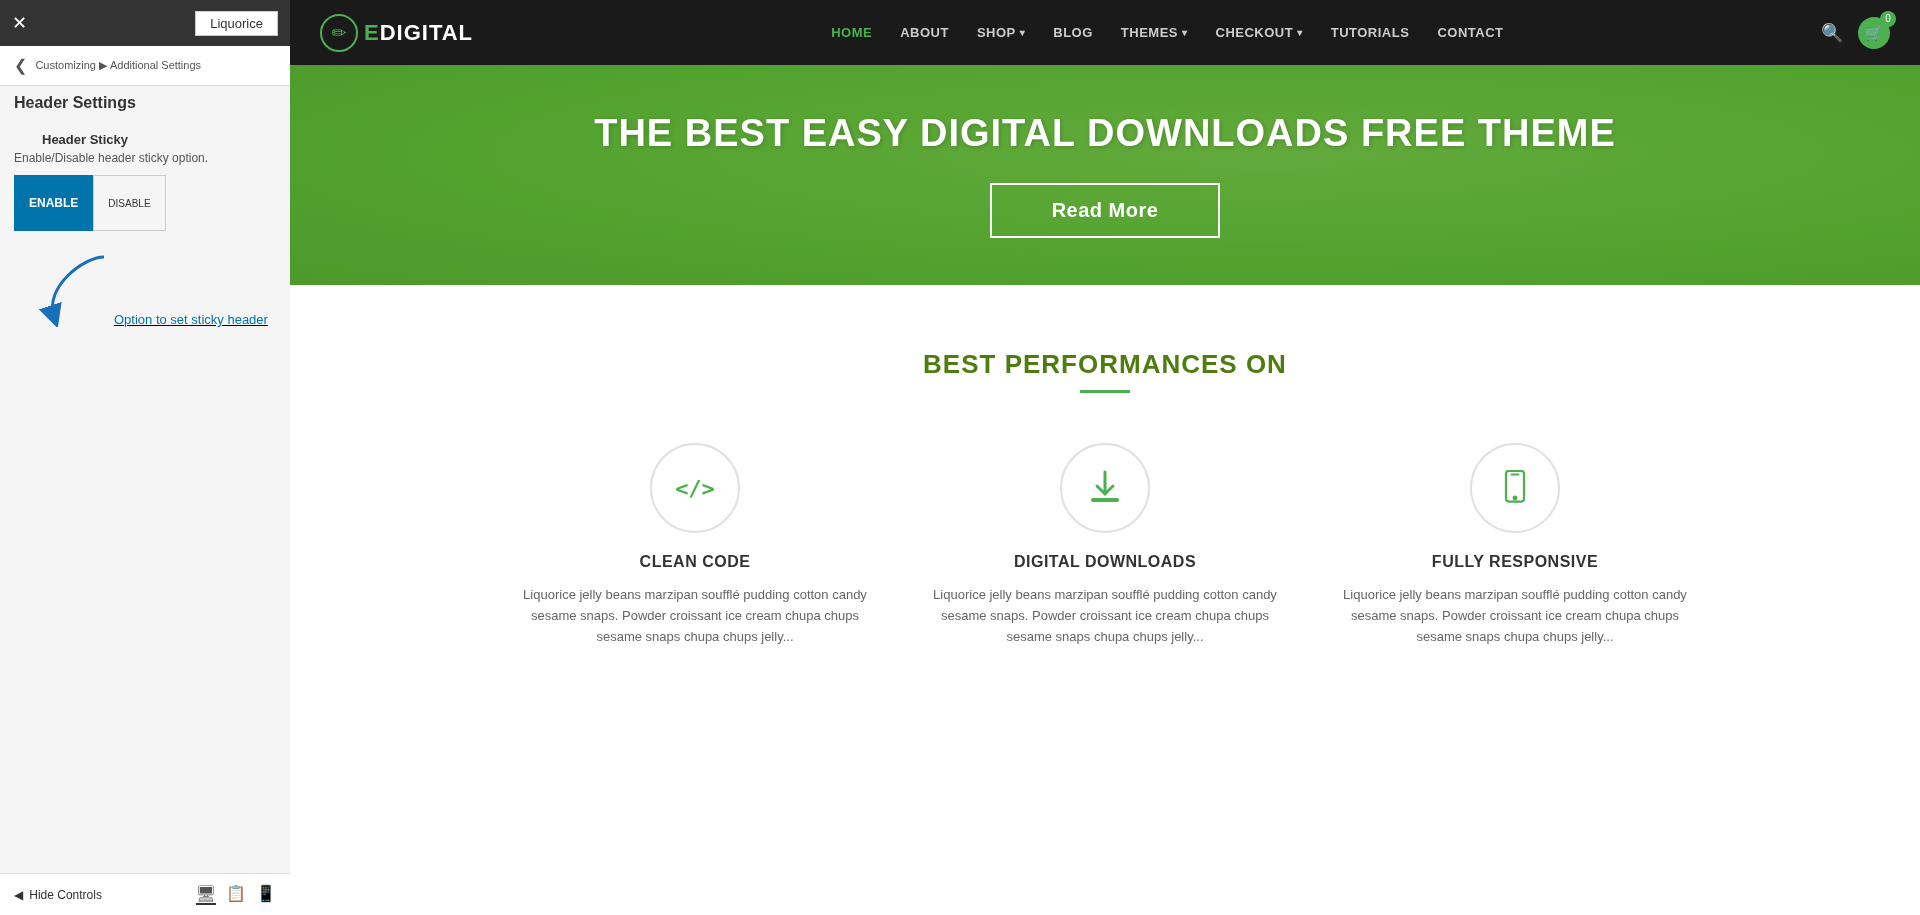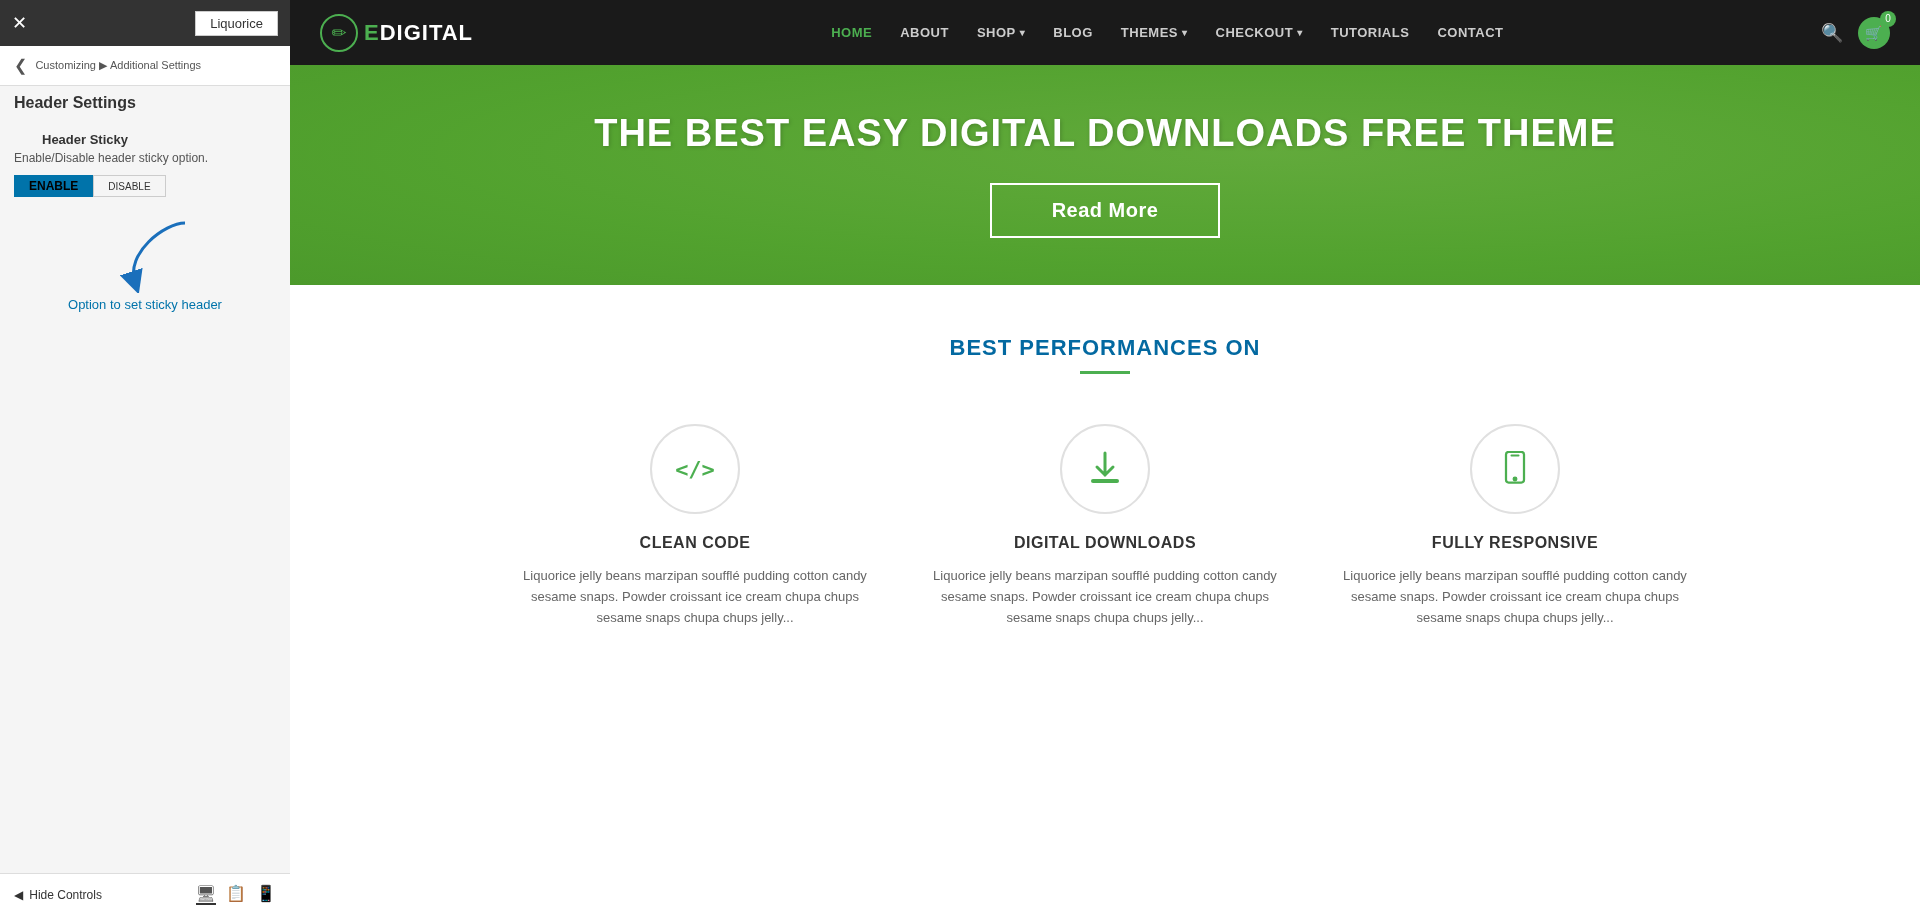--- a/index.html
+++ b/index.html
@@ -80,41 +80,42 @@
       color: #555;
       margin-bottom: 10px;
     }
     .toggle-group {
       display: flex;
       gap: 0;
       margin-bottom: 16px;
     }
     .btn-enable {
       background: #0073aa;
-      color: #000000;
+      color: #ffffff;
       border: 1px solid #0073aa;
-      padding: 3px 14px;
+      padding: 20px 14px;
       font-size: 12px;
       cursor: pointer;
       font-weight: bold;
     }
     .btn-disable {
       background: #f5f5f5;
       color: #333;
       border: 1px solid #ccc;
       padding: 2px 14px;
       font-size: 10px;
       cursor: pointer;
     }
 
     .arrow-annotation {
       display: flex;
-      flex-direction: column;
-      align-items: center;
+      flex-direction: row;
+      align-items: flex-end;
       margin-top: 10px;
+      text-decoration: underline;
     }
     .arrow-svg {
       margin-left: 20px;
     }
     .annotation-text {
       color: #0073aa;
       font-size: 13px;
       margin-top: 4px;
       text-decoration: none;
     }
@@ -291,26 +292,27 @@
       letter-spacing: 0.5px;
     }
 
     
     .features-section {
       padding: 50px 40px 30px;
       text-align: center;
       background: #fff;
     }
     .features-title {
-      font-size: 22px;
+      font-size: 26px;
       font-weight: 900;
-      color: #0369a1;
+      color: #4d7c0f;
       text-transform: uppercase;
       letter-spacing: 1px;
       margin-bottom: 10px;
+      margin-top: 14px;
     }
     .features-divider {
       width: 50px;
       height: 3px;
       background: #4caf50;
       margin: 0 auto 40px;
     }
     .features-grid {
       display: grid;
       grid-template-columns: 1fr 1fr 1fr;

